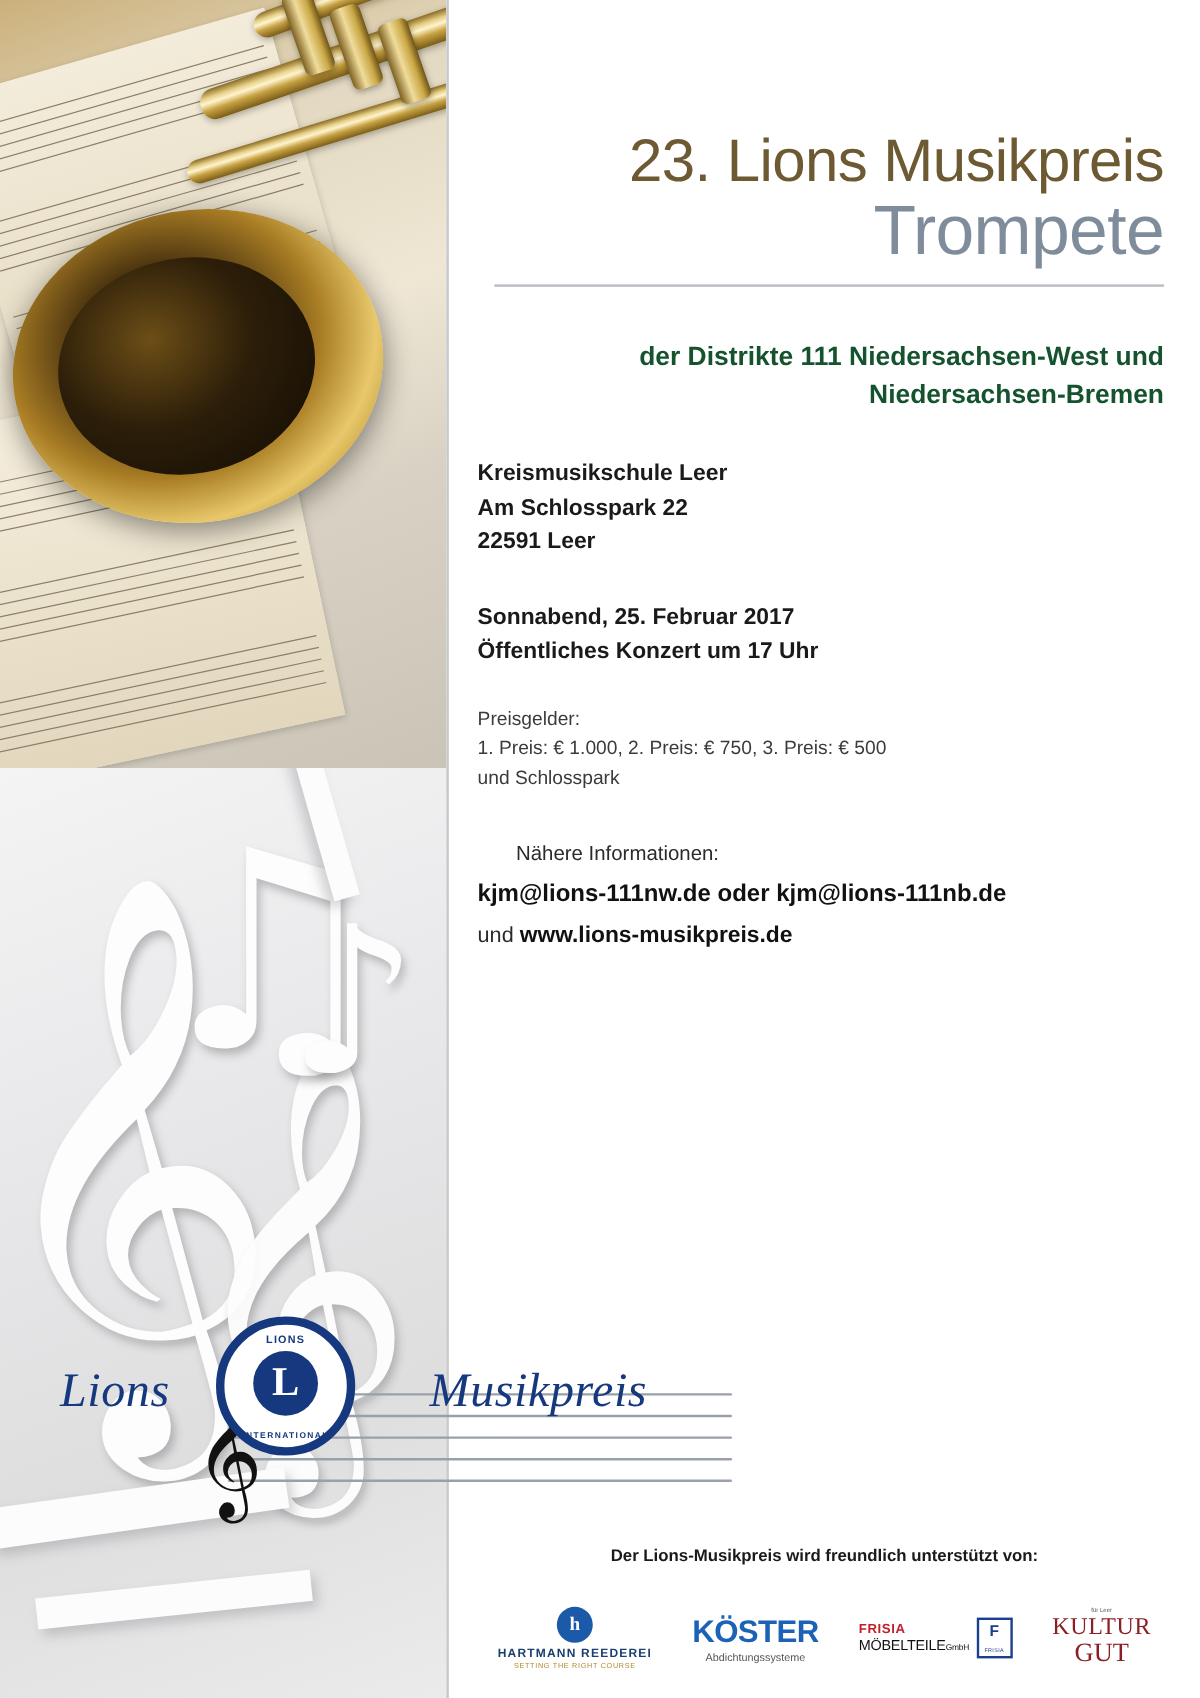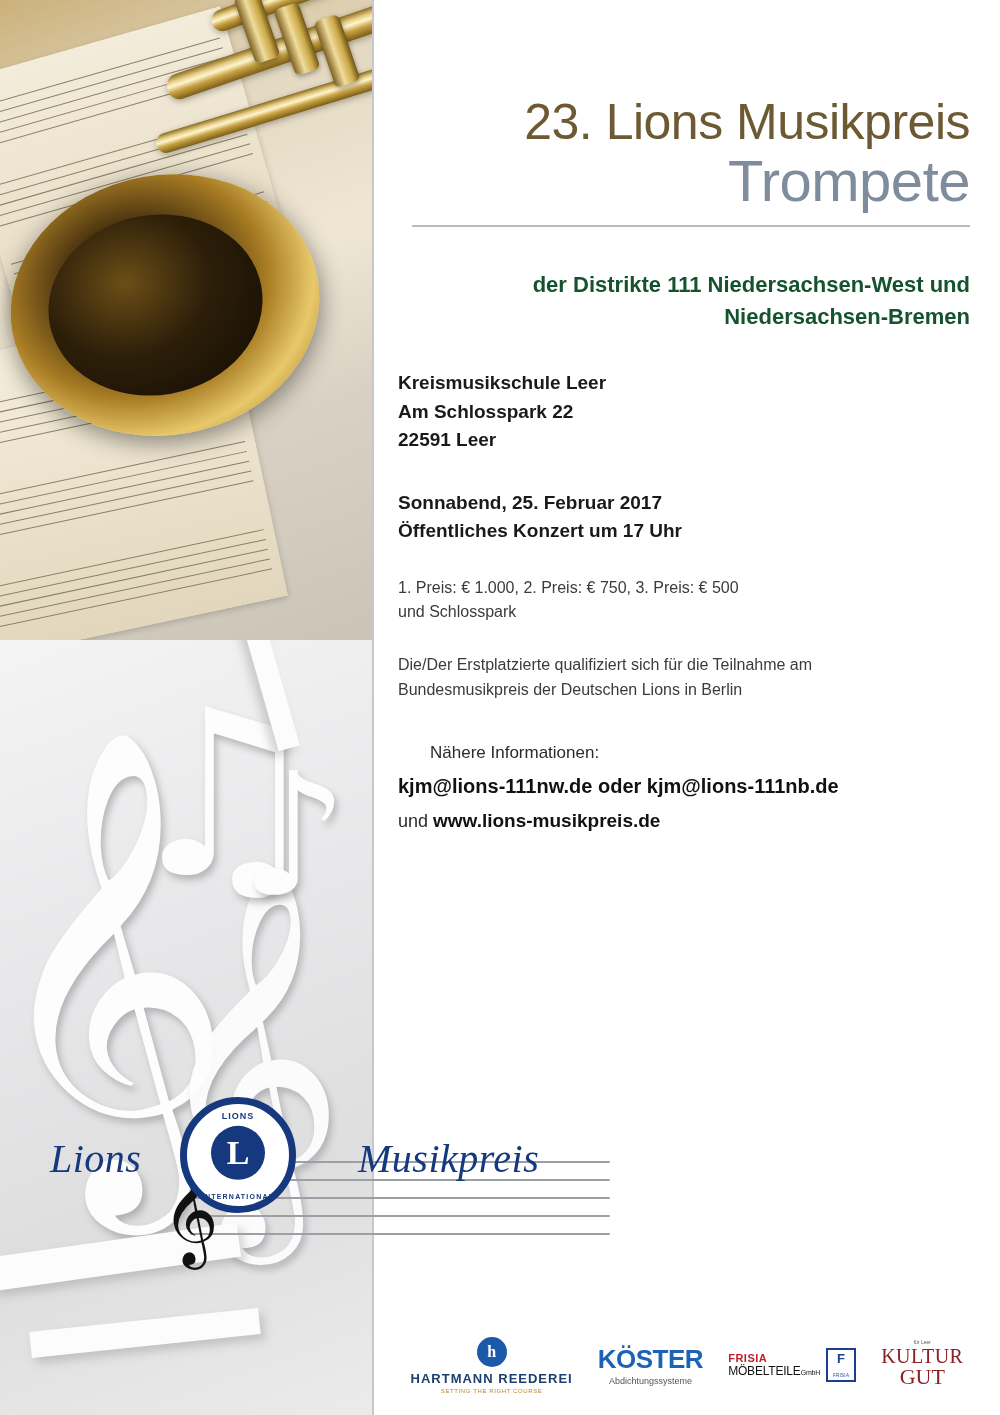--- a/index.html
+++ b/index.html
@@ -107,21 +107,21 @@
     position: absolute; left: 372px; top: 0;
     width: 2px; height: 1415px;
     background: #c8c8ca;
   }
 
   
   .right-col {
     position: absolute;
     left: 374px; top: 0;
     width: 626px; height: 1052px;
-    padding: 0 30px 0 24px;
+    padding: 12px 30px 0 24px;
   }
 
   .title-1 {
     margin-top: 96px;
     text-align: right;
     font-size: 50px;
     font-weight: 400;
     color: #6d5a33;
     letter-spacing: -0.5px;
     line-height: 1.05;
@@ -278,21 +278,21 @@
     justify-content: space-around;
     padding: 0 24px;
   }
   .sp { text-align: center; }
   .sp-hartmann .disc {
     width: 30px; height: 30px; border-radius: 50%;
     background: #1b5aa8; margin: 0 auto 4px;
     color: #fff; font-size: 16px; font-weight: bold; line-height: 30px;
     font-family: "Liberation Serif", serif;
   }
-  .sp-hartmann .n1 { font-size: 13px; font-weight: bold; color: #1b3f6e; letter-spacing: 1px; }
+  .sp-hartmann .n1 { font-size: 10px; font-weight: bold; color: #1b3f6e; letter-spacing: 1px; }
   .sp-hartmann .n2 { font-size: 6px; color: #b08a2a; letter-spacing: 0.6px; margin-top: 2px; }
   .sp-koester .n1 {
     font-size: 26px; font-weight: bold; color: #1c62b5;
     font-family: "Liberation Sans", sans-serif; letter-spacing: -0.5px;
   }
   .sp-koester .n2 { font-size: 9px; color: #555; margin-top: 1px; text-align: center; }
   .sp-frisia { display: flex; align-items: center; gap: 6px; }
   .sp-frisia .txt { text-align: left; }
   .sp-frisia .n1 { font-size: 11px; font-weight: bold; color: #c0202a; letter-spacing: 0.5px; }
   .sp-frisia .n2 { font-size: 12px; font-weight: bold; color: #111; letter-spacing: -0.2px; }
@@ -394,28 +394,25 @@
       <div>Am Schlosspark 22</div>
       <div>22591 Leer</div>
     </div>
 
     <div class="block date">
       <div>Sonnabend, 25. Februar 2017</div>
       <div>Öffentliches Konzert um 17 Uhr</div>
     </div>
 
     <div class="small-block">
+      <div>Preisgelder:</div>
       <div>1. Preis: € 1.000, 2. Preis: € 750, 3. Preis: € 500</div>
       <div>und Schlosspark</div>
     </div>
 
-    <div class="small-block qual">
-      <div>Die/Der Erstplatzierte qualifiziert sich für die Teilnahme am</div>
-      <div>Bundesmusikpreis der Deutschen Lions in Berlin</div>
-    </div>
 
     <div class="info-label">Nähere Informationen:</div>
     <div class="info-mail">kjm@lions-111nw.de oder kjm@lions-111nb.de</div>
     <div class="info-web"><span>und </span><b>www.lions-musikpreis.de</b></div>
   </div>
 
   <div class="logo-wrap">
     <div class="staff-lines">
       <i style="top:6px;"></i>
       <i style="top:24px;"></i>
@@ -426,20 +423,21 @@
     <div class="logo-word left">Lions</div>
     <div class="logo-word right">Musikpreis</div>
     <div class="clef">𝄞</div>
     <div class="lions-emblem">
       <div class="ring-text-top">LIONS</div>
       <div class="center-l">L</div>
       <div class="ring-text-bot">INTERNATIONAL</div>
     </div>
   </div>
 
+  <div class="sponsor-caption">Der Lions-Musikpreis wird freundlich unterstützt von:</div>
 
   <div class="sponsors">
     <div class="sp sp-hartmann">
       <div class="disc">h</div>
       <div class="n1">HARTMANN REEDEREI</div>
       <div class="n2">SETTING THE RIGHT COURSE</div>
     </div>
 
     <div class="sp sp-koester">
       <div class="n1">KÖSTER</div>

